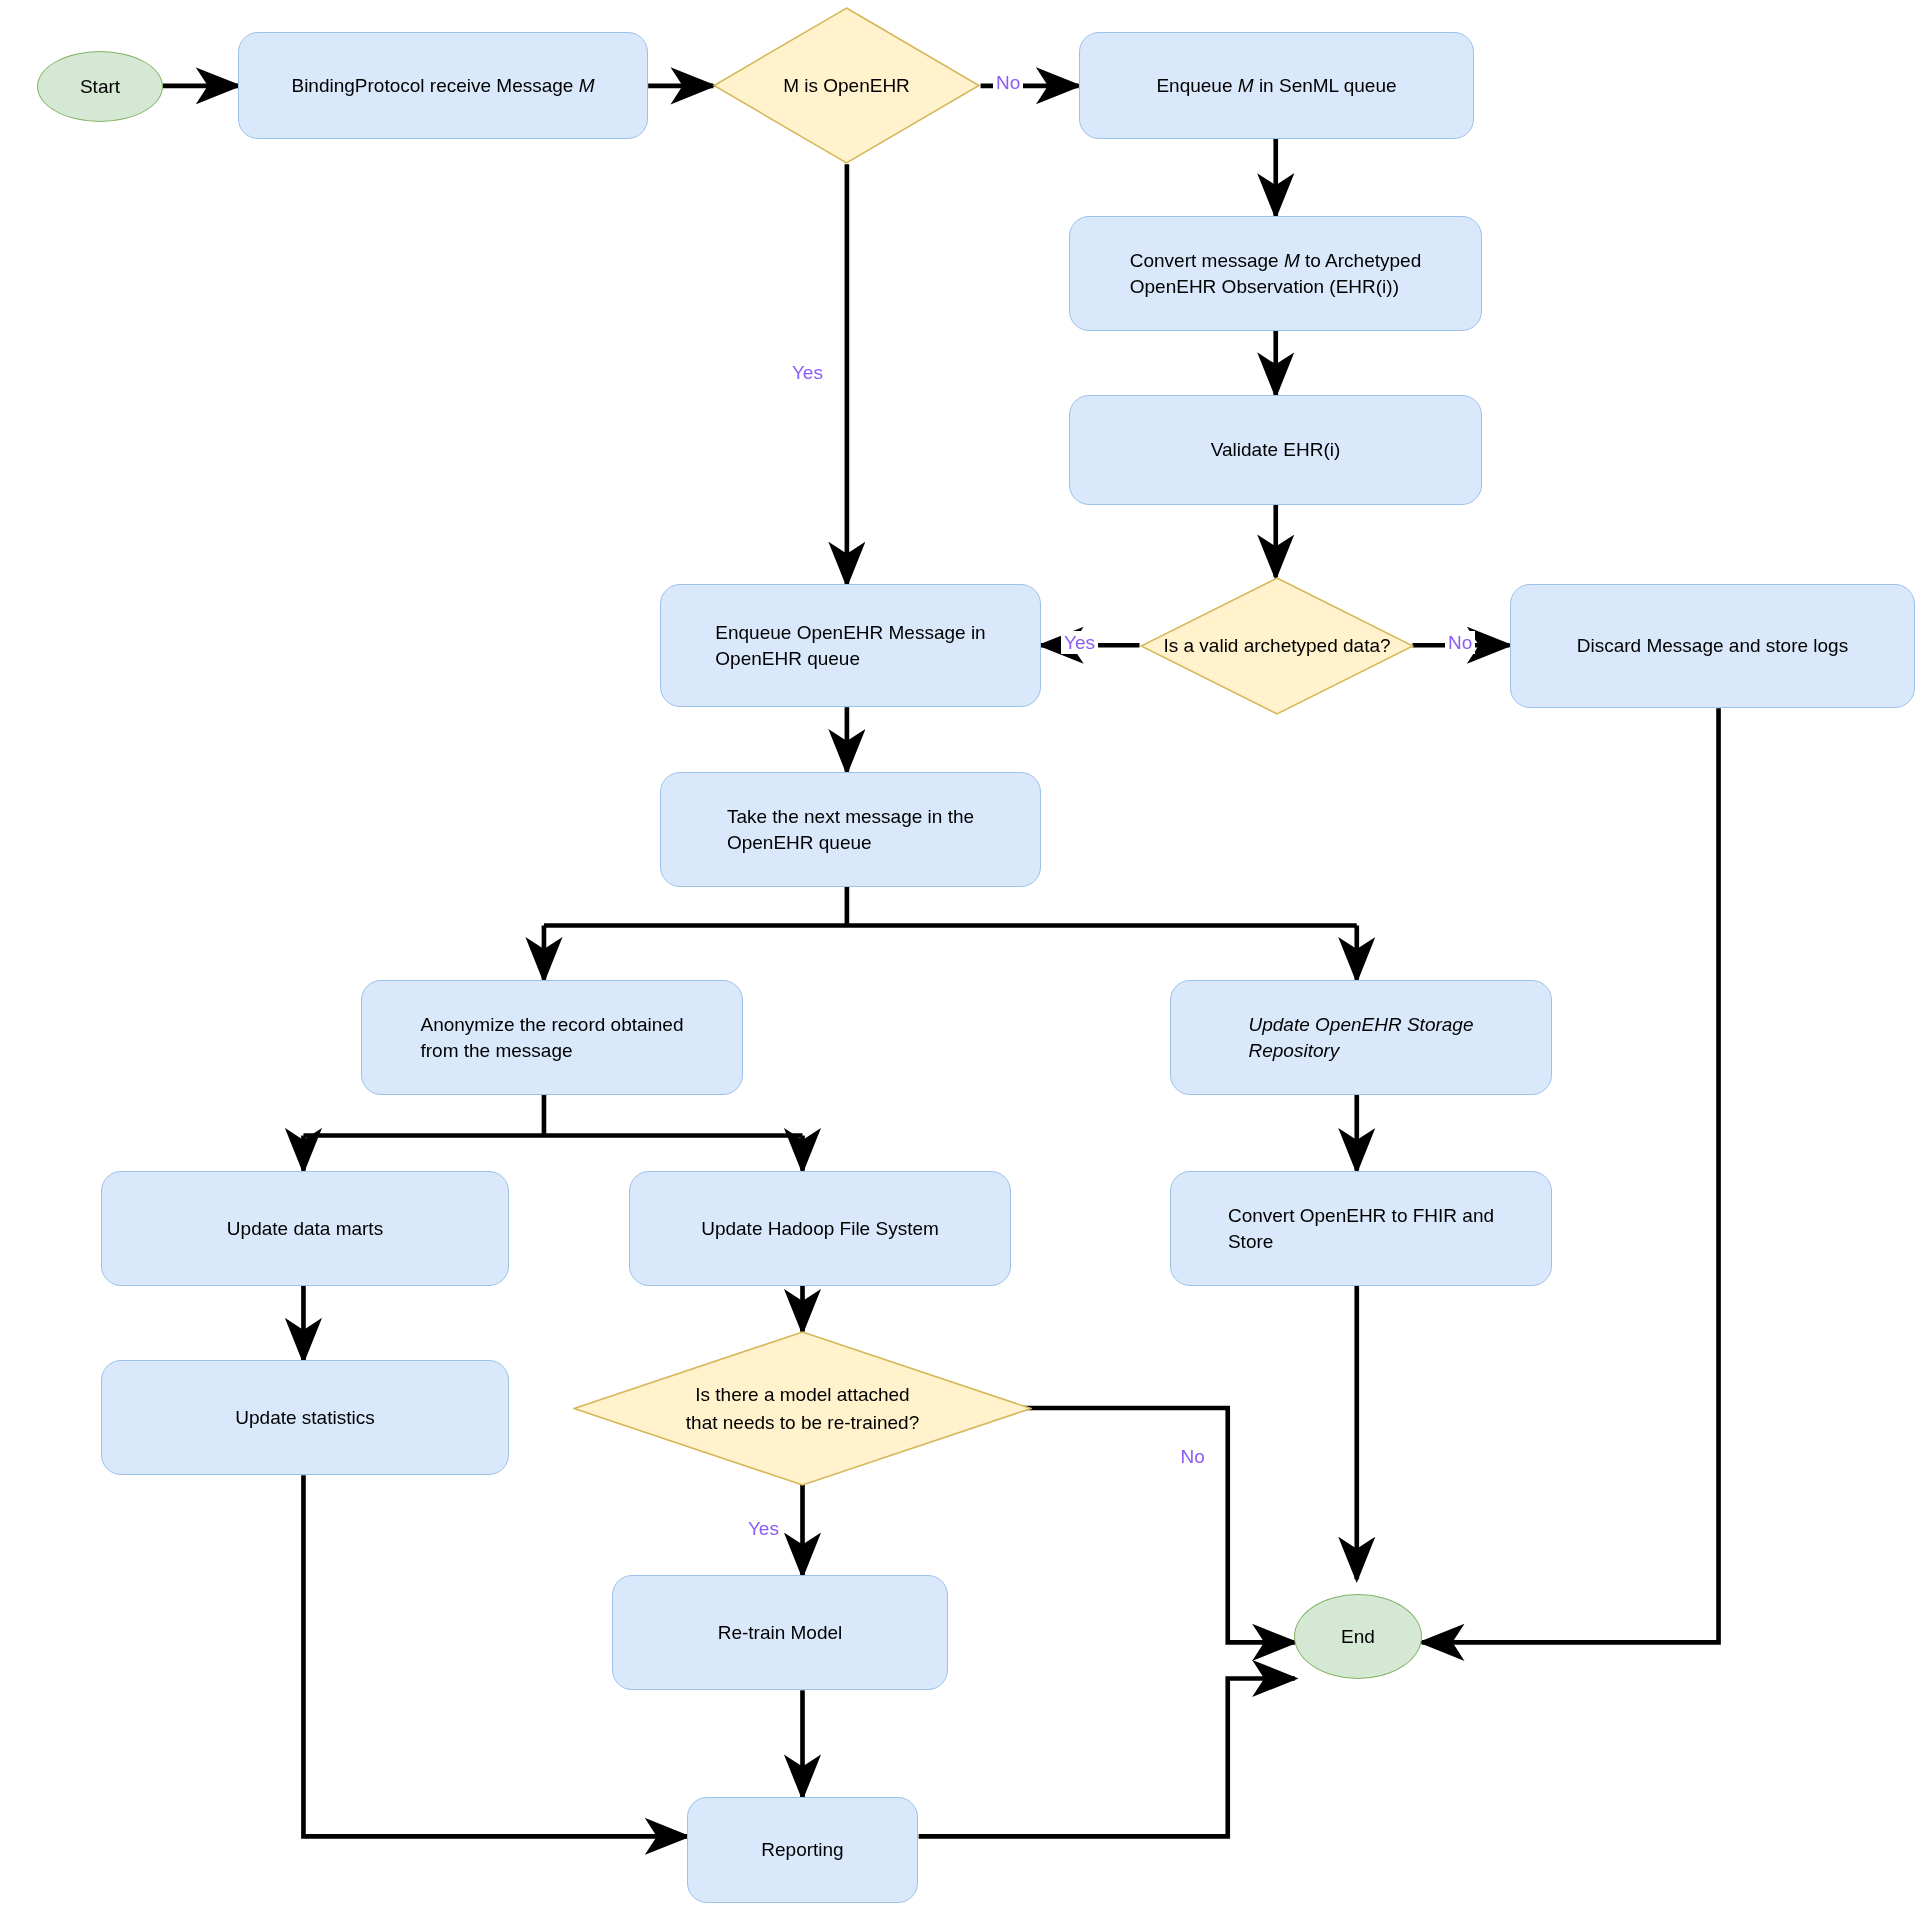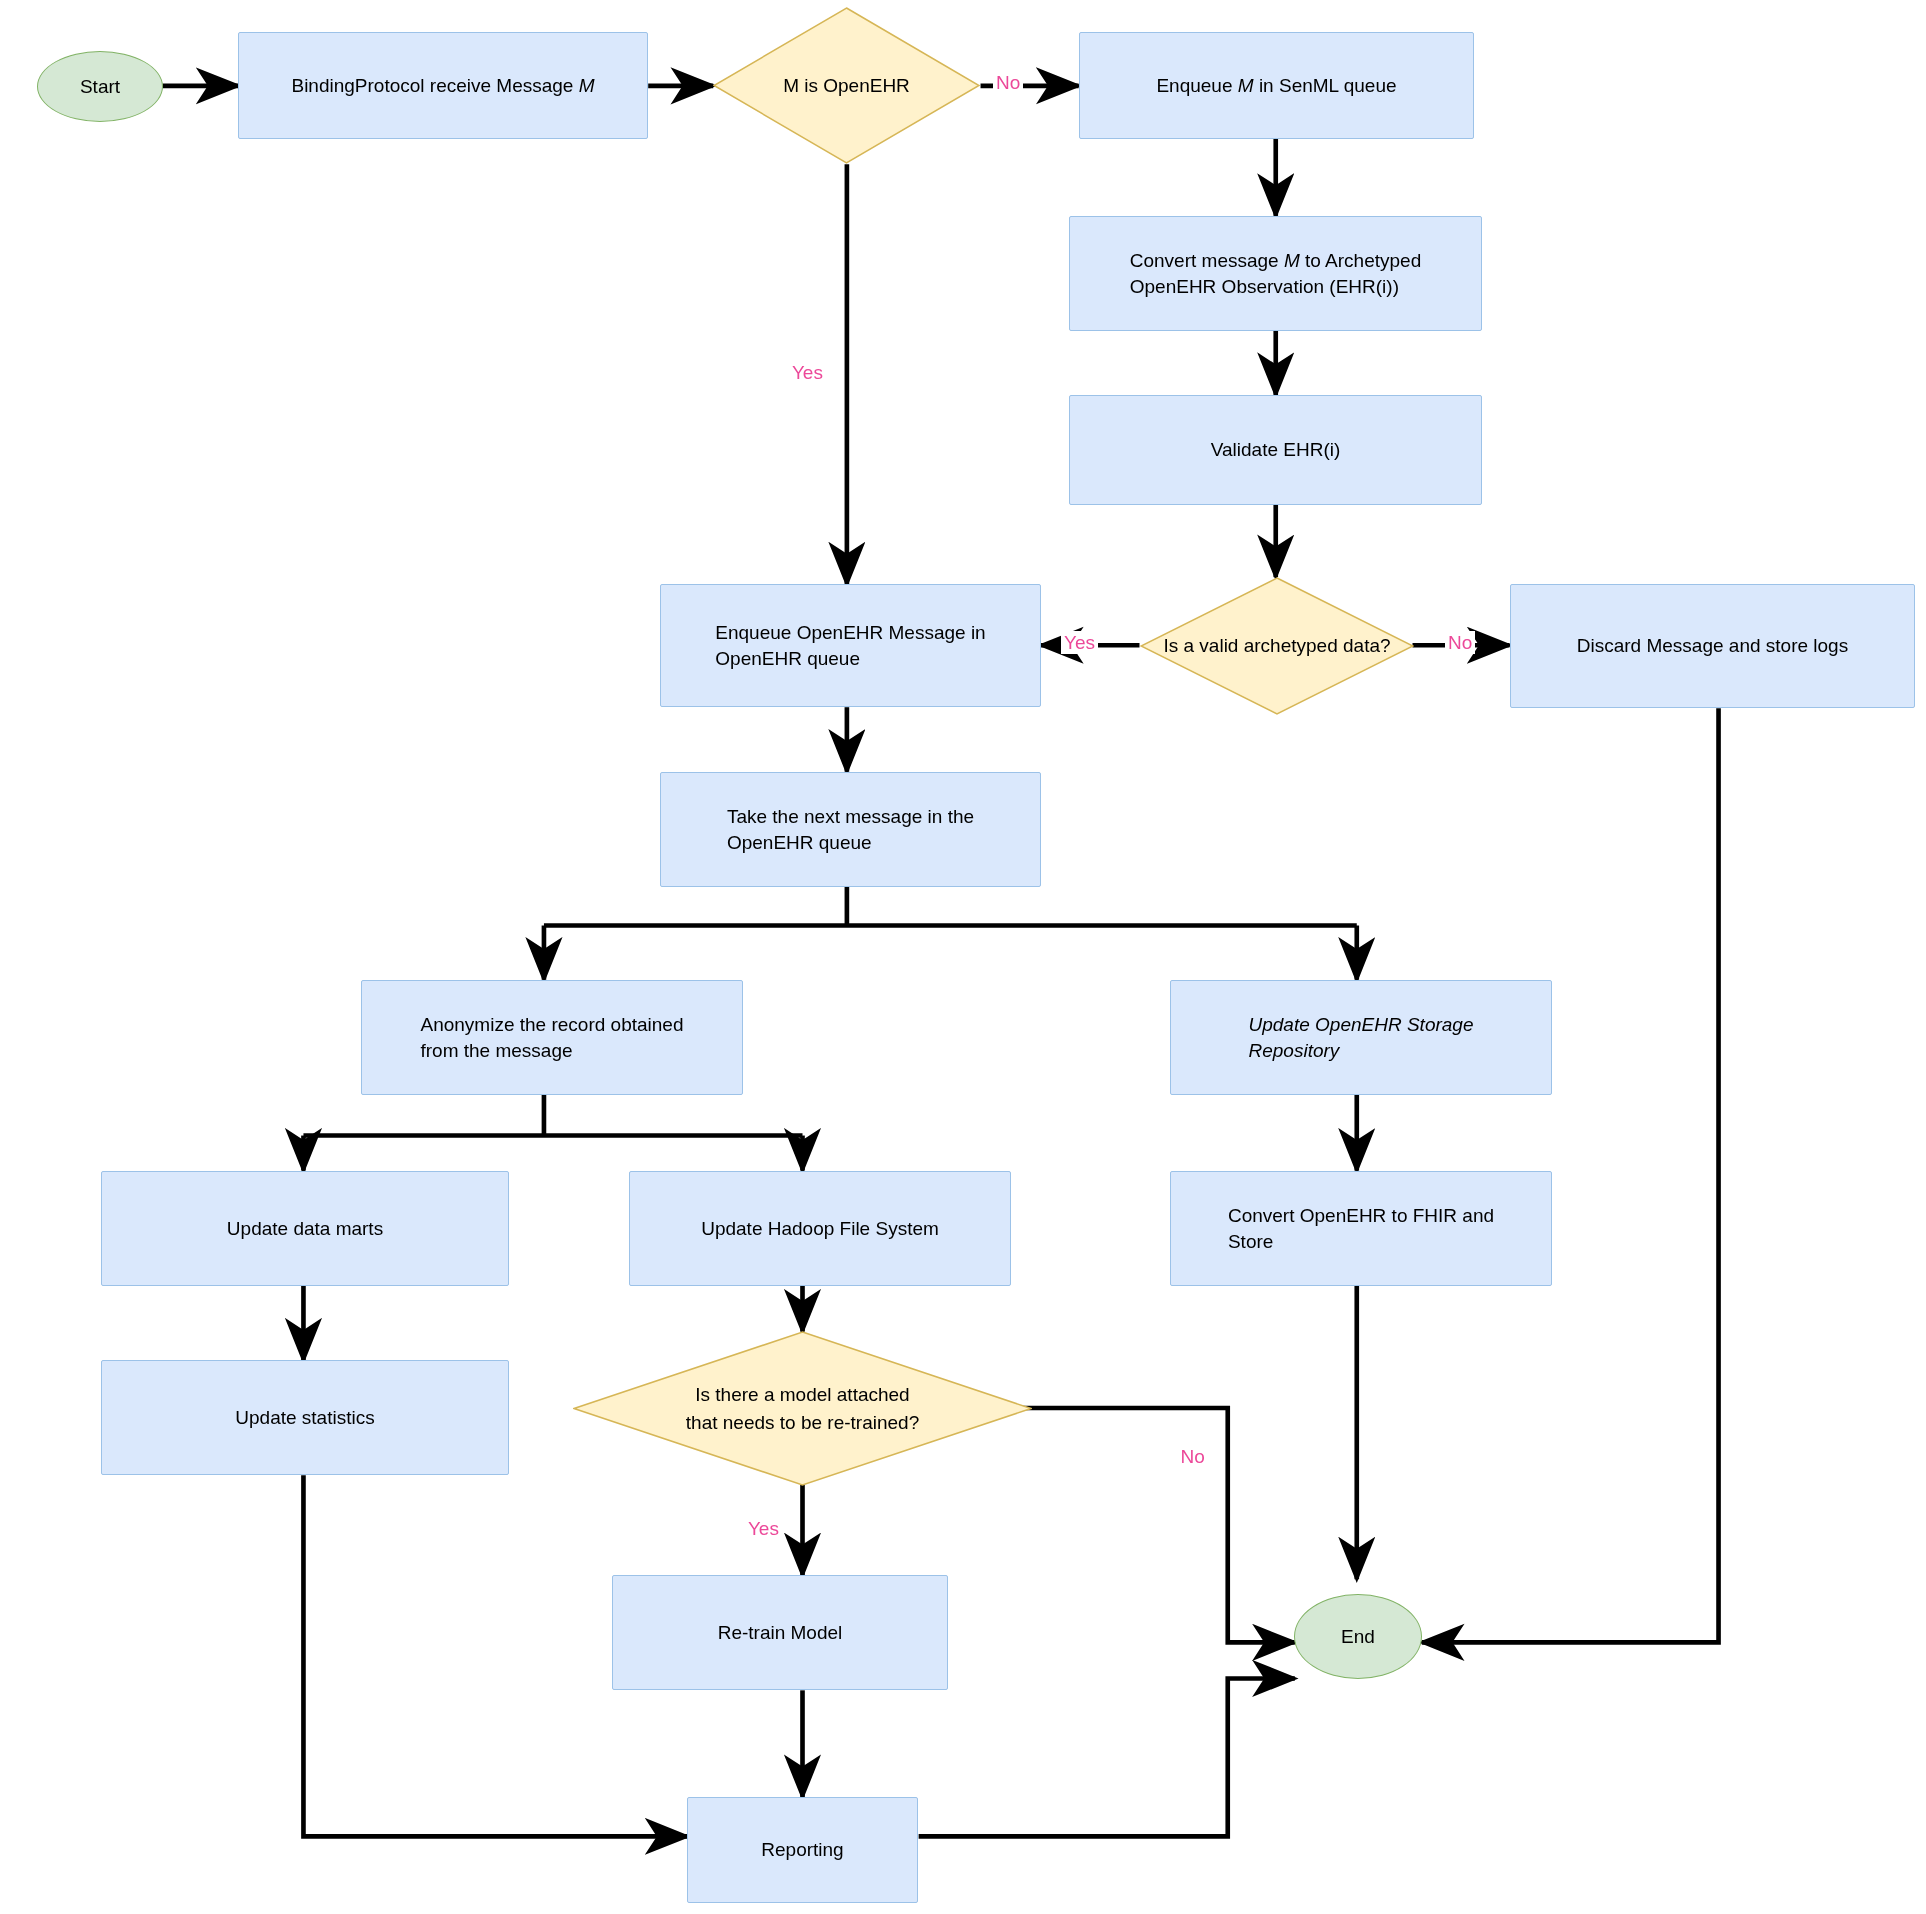--- a/index.html
+++ b/index.html
@@ -29,21 +29,21 @@
     box-sizing: border-box;
     display: flex;
     align-items: center;
     justify-content: center;
     color: #000000;
     line-height: 1.35;
   }
   .proc {
     background: #dae8fc;
     border: 1px solid #9cc2e8;
-    border-radius: 2px;
+    border-radius: 20px;
     font-size: 19px;
     padding: 3.1px 9.3px;
   }
   .term {
     background: #d5e8d4;
     border: 1px solid #82b366;
     border-radius: 50%;
     font-size: 19px;
   }
   .dec-wrap {
@@ -64,21 +64,21 @@
     align-items: center;
     justify-content: center;
     text-align: center;
     font-size: 19px;
     color: #000000;
     line-height: 1.45;
   }
   .edge-label {
     position: absolute;
     font-size: 19px;
-    color: #ec4899;
+    color: #8b5cf6;
     background: #ffffff;
     padding: 0.5px 3.1px;
     white-space: nowrap;
   }
   .ital { font-style: italic; }
 </style>
 </head>
 <body>
 
 <div id="stage">

